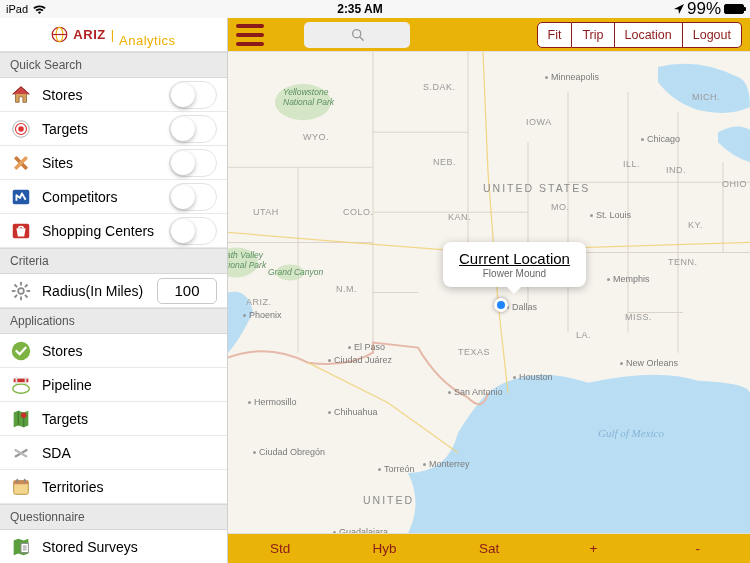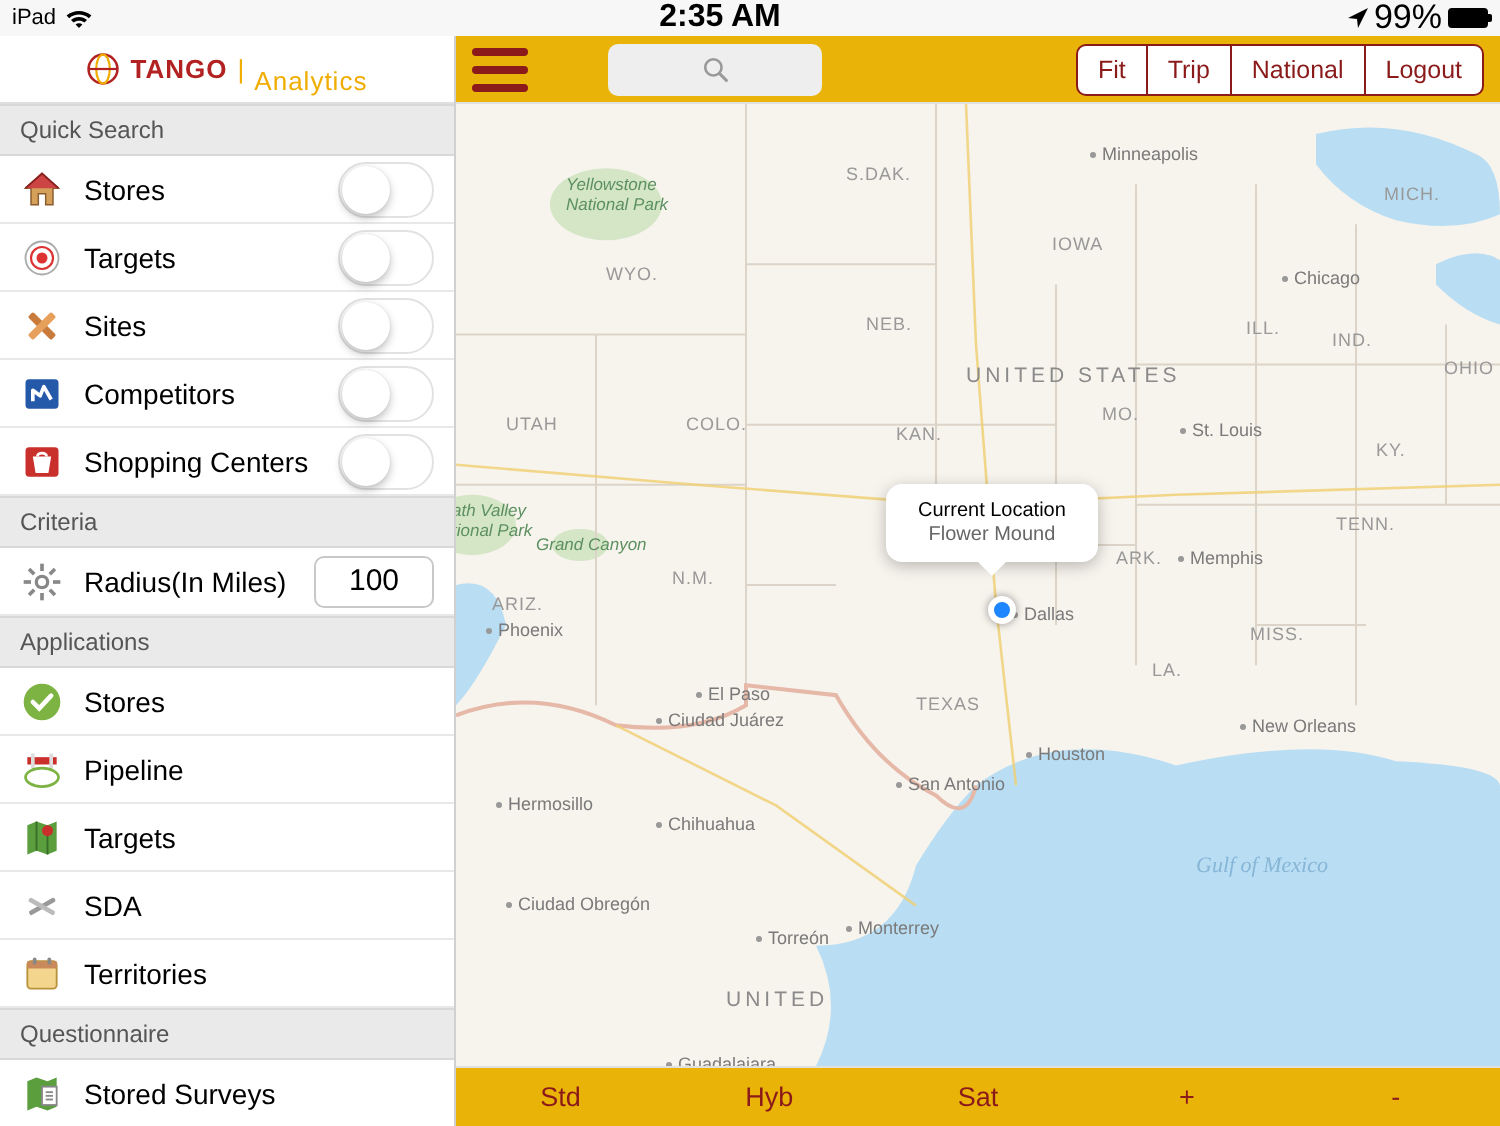--- a/index.html
+++ b/index.html
@@ -2,21 +2,21 @@
 <html><head>
   <meta charset="utf-8">
   <style>
     * { margin: 0; padding: 0; box-sizing: border-box; font-family: -apple-system, "Helvetica Neue", Arial, sans-serif; -webkit-font-smoothing: antialiased; }
     body { width: 750px; height: 563px; background: #a8a8a8; overflow: hidden; display: flex; align-items: center; justify-content: center; }
     .screen { width: 750px; height: 563px; background: #fff; position: relative; }
 
     
     .status-bar { height: 18px; background: #f7f7f7; display: flex; align-items: center; padding: 0 6px; font-size: 11px; color: #000; }
     .status-left { flex: 0 0 auto; font-weight: 500; }
-    .status-center { flex: 1; text-align: center; font-weight: 600; font-size: 16px; }
+    .status-center { flex: 1; text-align: center; font-weight: 600; font-size: 12px; }
     .status-right { flex: 0 0 auto; display: flex; align-items: center; gap: 3px; font-size: 17px; }
     .battery-icon { width: 20px; height: 10px; border: 1px solid #000; border-radius: 2px; position: relative; background: #000; }
     .battery-icon::after { content: ''; position: absolute; right: -3px; top: 2px; width: 2px; height: 4px; background: #000; border-radius: 0 1px 1px 0; }
 
     
     .content { display: flex; height: calc(100% - 18px); }
 
     
     .sidebar { width: 228px; background: #fff; border-right: 1px solid #d0d0d0; display: flex; flex-direction: column; overflow: hidden; }
     .brand { height: 34px; display: flex; align-items: center; justify-content: center; gap: 5px; border-bottom: 1px solid #e0e0e0; }
@@ -51,21 +51,21 @@
     .map-wrap { flex: 1; position: relative; overflow: hidden; background: #f7f3ed; }
     .map-svg { position: absolute; inset: 0; width: 100%; height: 100%; }
     .map-lbl { position: absolute; font-size: 9px; color: #7a7a7a; white-space: nowrap; font-family: "Helvetica Neue", Arial, sans-serif; }
     .map-lbl.city::before { content: ''; display: inline-block; width: 3px; height: 3px; background: #999; border-radius: 50%; margin-right: 3px; vertical-align: middle; }
     .map-lbl.state { font-size: 9px; color: #999; letter-spacing: 0.5px; }
     .map-lbl.water { color: #87b5d6; font-style: italic; font-family: Georgia, serif; font-size: 11px; }
     .map-lbl.country { color: #8a8a8a; font-size: 10.5px; letter-spacing: 2px; font-weight: 500; }
     .map-lbl.park { color: #5c9060; font-size: 8.5px; font-style: italic; }
 
     .callout { position: absolute; background: #fff; border-radius: 8px; box-shadow: 0 2px 8px rgba(0,0,0,0.25); padding: 8px 16px; text-align: center; }
-    .callout .t { font-size: 10px; font-weight: 400; color: #000; }
+    .callout .t { font-size: 15px; font-weight: 400; color: #000; text-decoration: underline; }
     .callout .s { font-size: 10px; color: #666; margin-top: 1px; }
     .callout::after { content: ''; position: absolute; bottom: -7px; left: 50%; transform: translateX(-50%); border: 7px solid transparent; border-top-color: #fff; border-bottom: none; }
     .locate-dot { position: absolute; width: 14px; height: 14px; background: #1d86ff; border: 3px solid #fff; border-radius: 50%; box-shadow: 0 0 4px rgba(0,0,0,0.4); }
 
     .footbar { height: 30px; display: flex; align-items: center; border-top: 1px solid #e0e0e0; }
     .footbar div { flex: 1; text-align: center; color: #8b1a1a; font-size: 13.5px; cursor: pointer; }
   </style>
 </head>
 <body>
 
@@ -90,21 +90,21 @@
 
   <div class="content">
 
     <div class="sidebar">
       <div class="brand">
         <svg class="brand-icon" viewBox="0 0 20 20">
             <circle cx="10" cy="10" r="8.5" fill="none" stroke="#b22222" stroke-width="1.5"></circle>
             <ellipse cx="10" cy="10" rx="4" ry="8.5" fill="none" stroke="#f0ad00" stroke-width="1.3"></ellipse>
             <line x1="1.5" y1="10" x2="18.5" y2="10" stroke="#b22222" stroke-width="1.3"></line>
           </svg>
-        <span class="brand-tango">TANGO</span>
+        <span class="brand-tango">ARIZ</span>
         <span class="brand-sep">|</span>
         <span class="brand-analytics">Analytics</span>
       </div>
       <div class="sidebar-scroll">
 
         <div class="section-hdr">Quick Search</div>
 
         <div class="row">
           <span class="icon">
               <svg viewBox="0 0 24 24">
@@ -259,21 +259,21 @@
         <div class="search-box">
           <svg width="13" height="13" viewBox="0 0 16 16">
               <circle cx="7" cy="7" r="5" fill="none" stroke="#999" stroke-width="1.6"></circle>
               <line x1="11" y1="11" x2="15" y2="15" stroke="#999" stroke-width="1.8" stroke-linecap="round"></line>
             </svg>
         </div>
         <div class="topbar-spacer"></div>
         <div class="btn-group">
           <button>Fit</button>
           <button>Trip</button>
-          <button>National</button>
+          <button>Location</button>
           <button>Logout</button>
         </div>
       </div>
 
       <div class="map-wrap">
         <svg class="map-svg" viewBox="0 0 522 480" preserveAspectRatio="none">
           <rect width="522" height="480" fill="#f7f3ed"></rect>
 
           <path d="M0 240 Q20 235 25 260 Q10 290 0 300 Z" fill="#b9def4"></path>
           <path d="M260 340 Q300 310 360 330 Q430 315 470 328 Q520 330 522 340 L522 480 L180 480 Q195 450 180 420 Q220 420 230 380 Q245 355 260 340 Z" fill="#b9def4"></path>
@@ -342,21 +342,21 @@
 tional Park</div>
         <div class="map-lbl park" style="left:40px;top:215px">Grand Canyon</div>
 
         <div class="map-lbl country" style="left:255px;top:130px">UNITED STATES</div>
         <div class="map-lbl country" style="left:135px;top:442px">UNITED</div>
         <div class="map-lbl water" style="left:370px;top:375px">Gulf of Mexico</div>
 
         <div class="map-lbl city" style="left:317px;top:20px">Minneapolis</div>
         <div class="map-lbl city" style="left:413px;top:82px">Chicago</div>
         <div class="map-lbl city" style="left:362px;top:158px">St. Louis</div>
-        <div class="map-lbl city" style="left:361px;top:222px">Memphis</div>
+        <div class="map-lbl city" style="left:379px;top:222px">Memphis</div>
         <div class="map-lbl city" style="left:278px;top:250px">Dallas</div>
         <div class="map-lbl city" style="left:285px;top:320px">Houston</div>
         <div class="map-lbl city" style="left:220px;top:335px">San Antonio</div>
         <div class="map-lbl city" style="left:392px;top:306px">New Orleans</div>
         <div class="map-lbl city" style="left:120px;top:290px">El Paso</div>
         <div class="map-lbl city" style="left:100px;top:303px">Ciudad Juárez</div>
         <div class="map-lbl city" style="left:15px;top:258px">Phoenix</div>
         <div class="map-lbl city" style="left:20px;top:345px">Hermosillo</div>
         <div class="map-lbl city" style="left:100px;top:355px">Chihuahua</div>
         <div class="map-lbl city" style="left:25px;top:395px">Ciudad Obregón</div>

